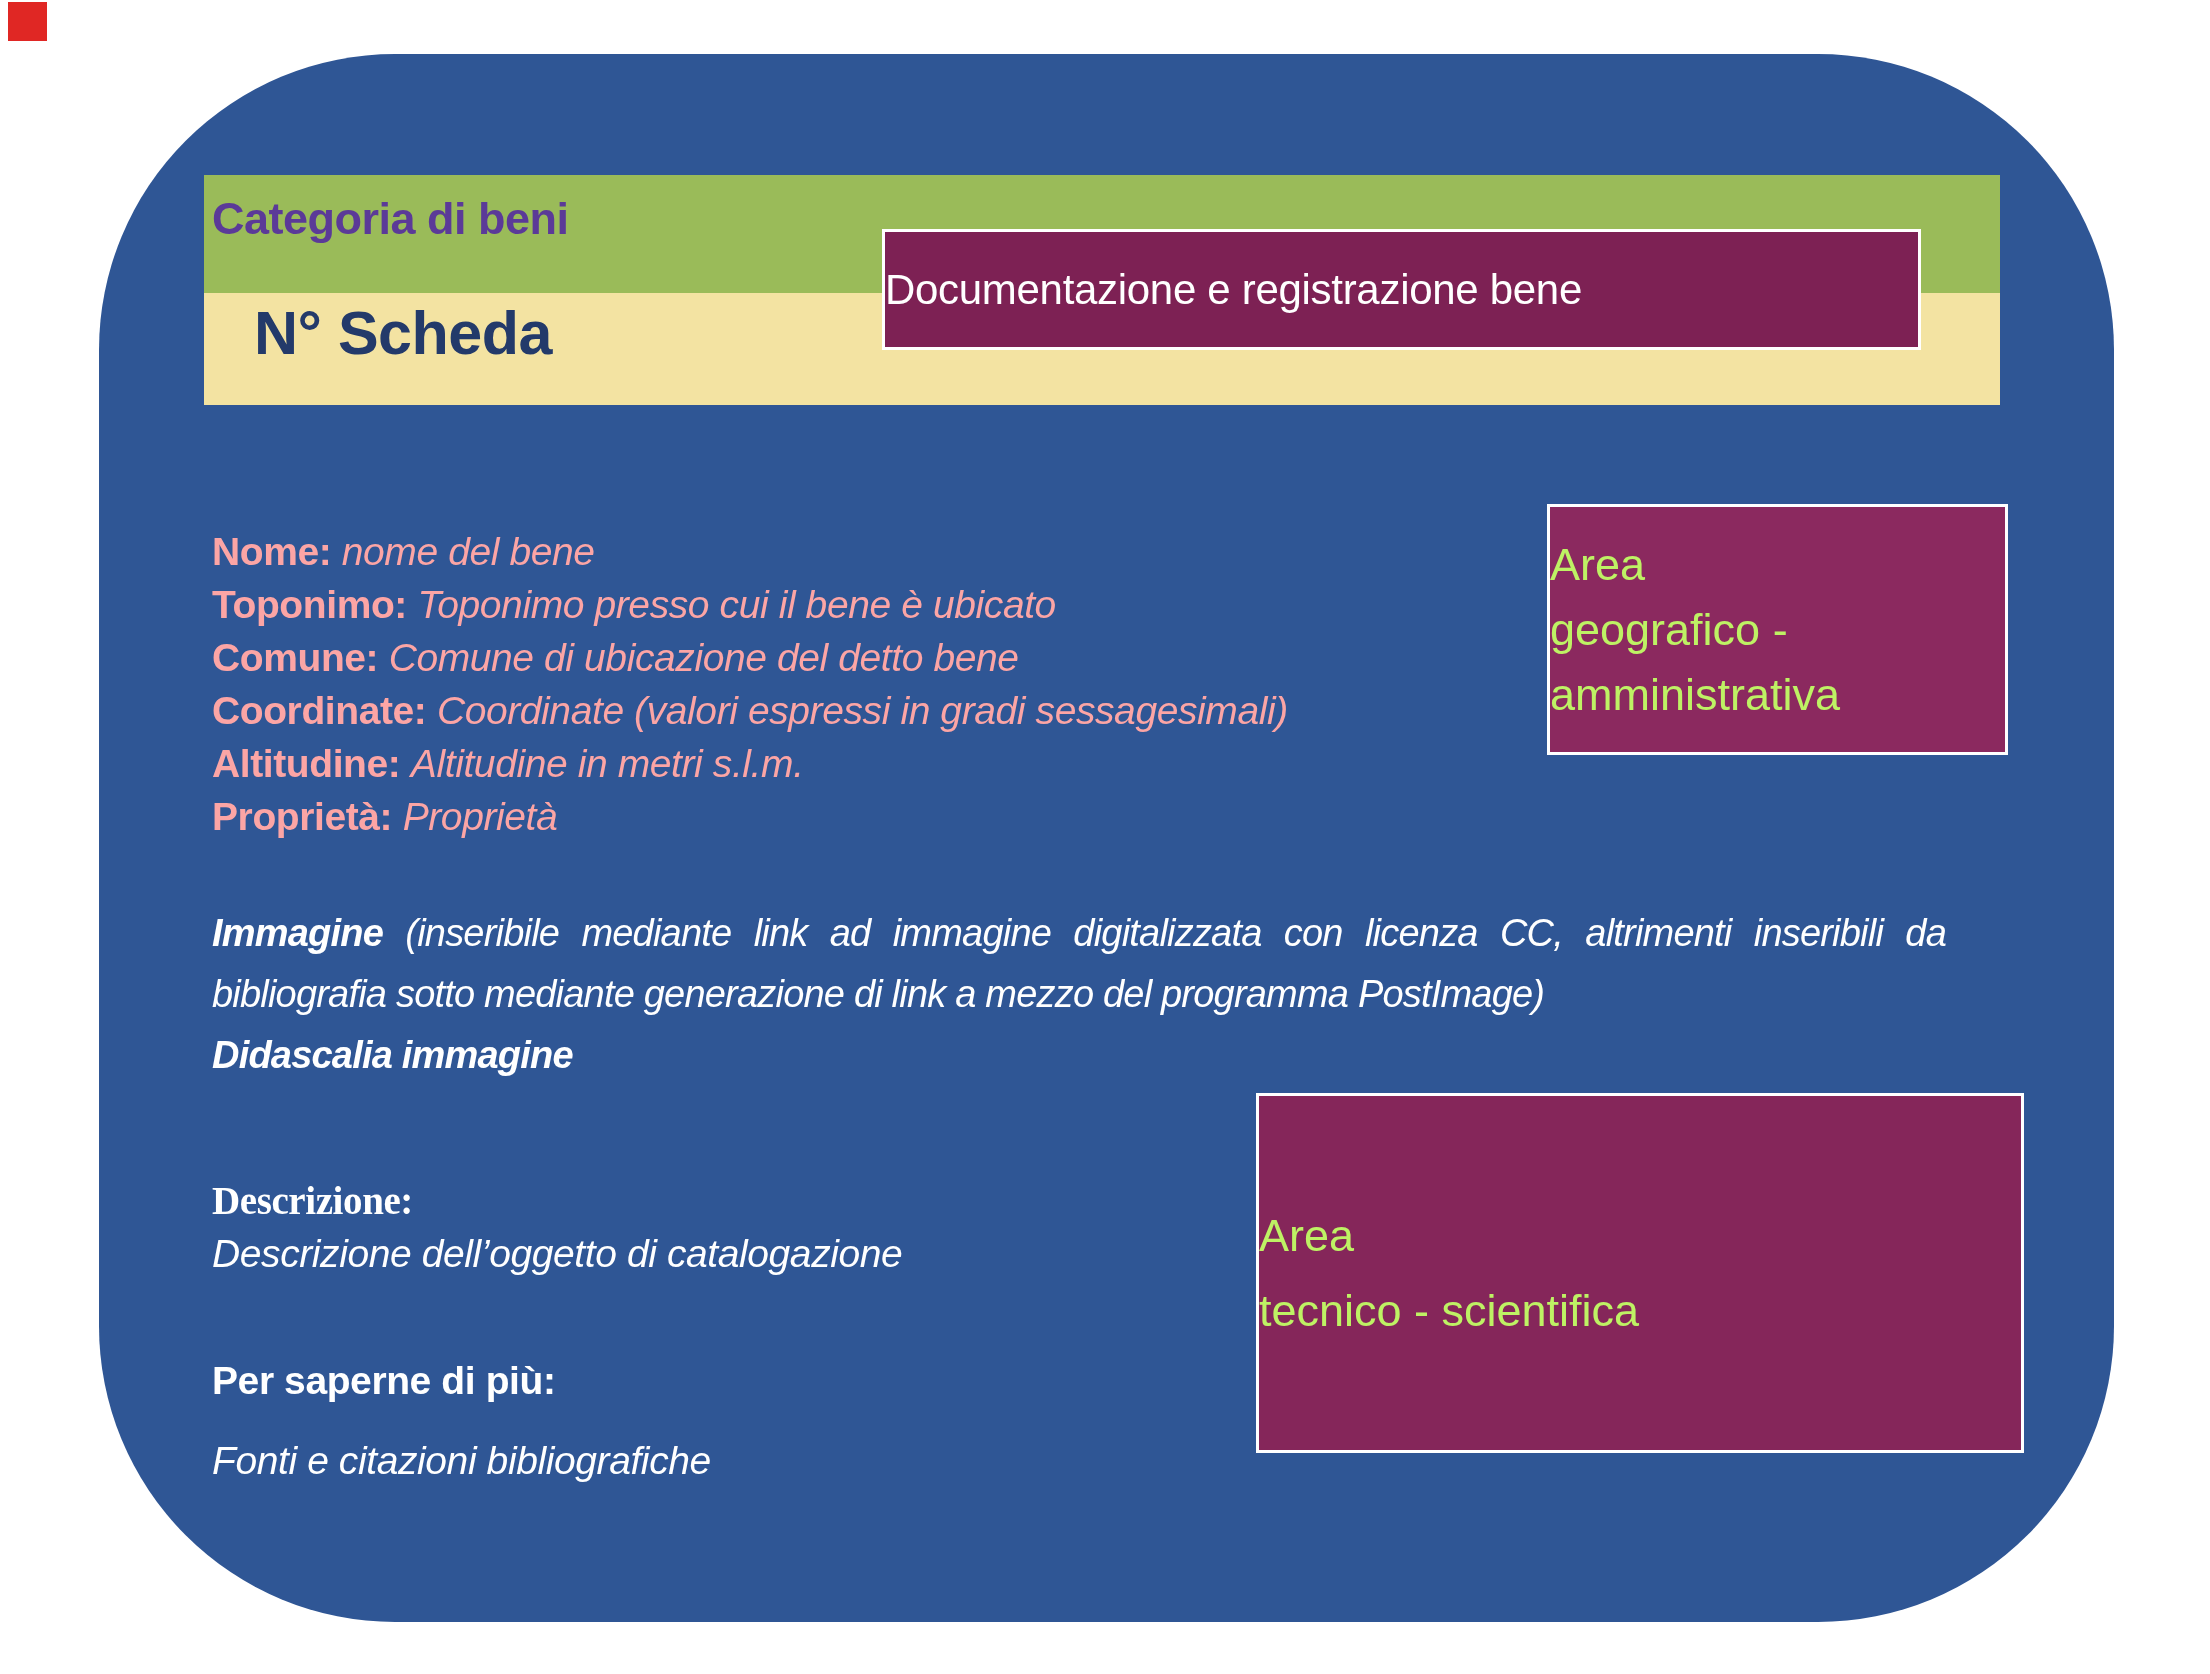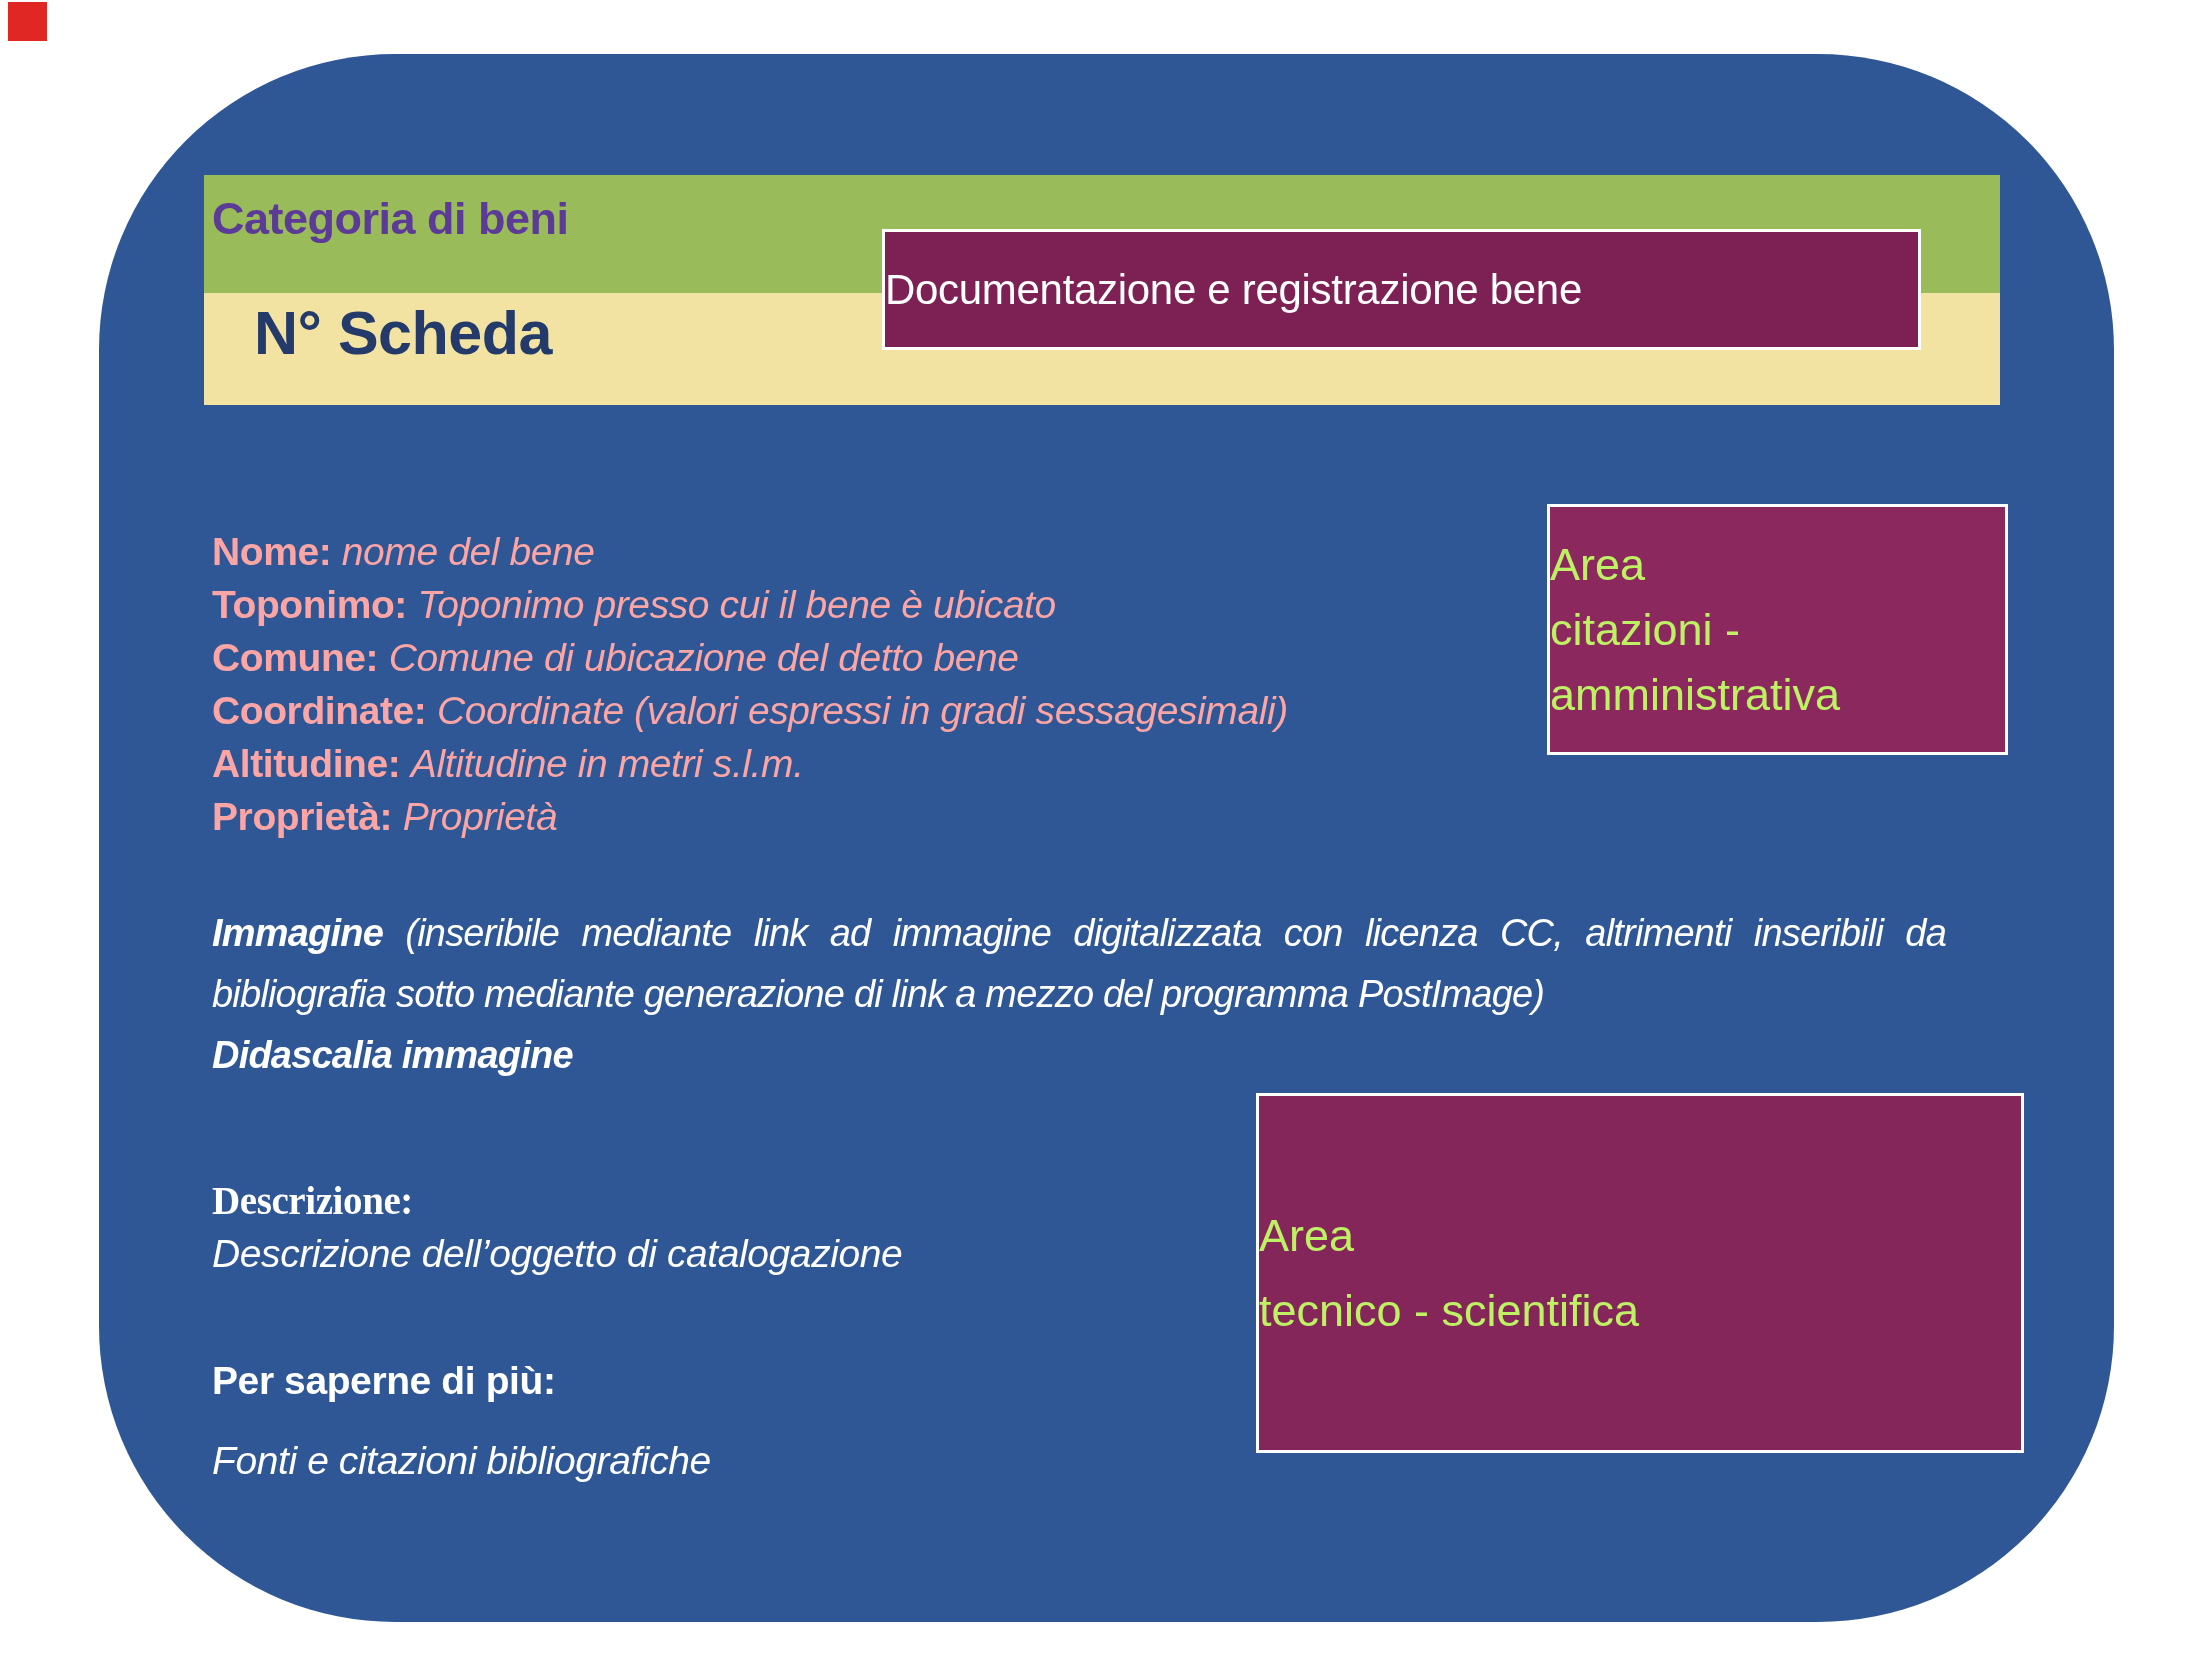--- a/index.html
+++ b/index.html
@@ -126,21 +126,21 @@
     <div class="desc-lbl">Descrizione:</div>
     <div class="desc-val">Descrizione dell’oggetto di catalogazione</div>
   </div>
 
   <div class="more-lbl">Per saperne di più:</div>
 
   <div class="sources">Fonti e citazioni bibliografiche</div>
 
   <div class="area-box geo">
     <div class="line">Area</div>
-    <div class="line">citazioni -</div>
+    <div class="line">geografico -</div>
     <div class="line">amministrativa</div>
   </div>
 
   <div class="area-box tech">
     <div class="line">Area</div>
     <div class="line">tecnico - scientifica</div>
   </div>
 
 </div>
 

